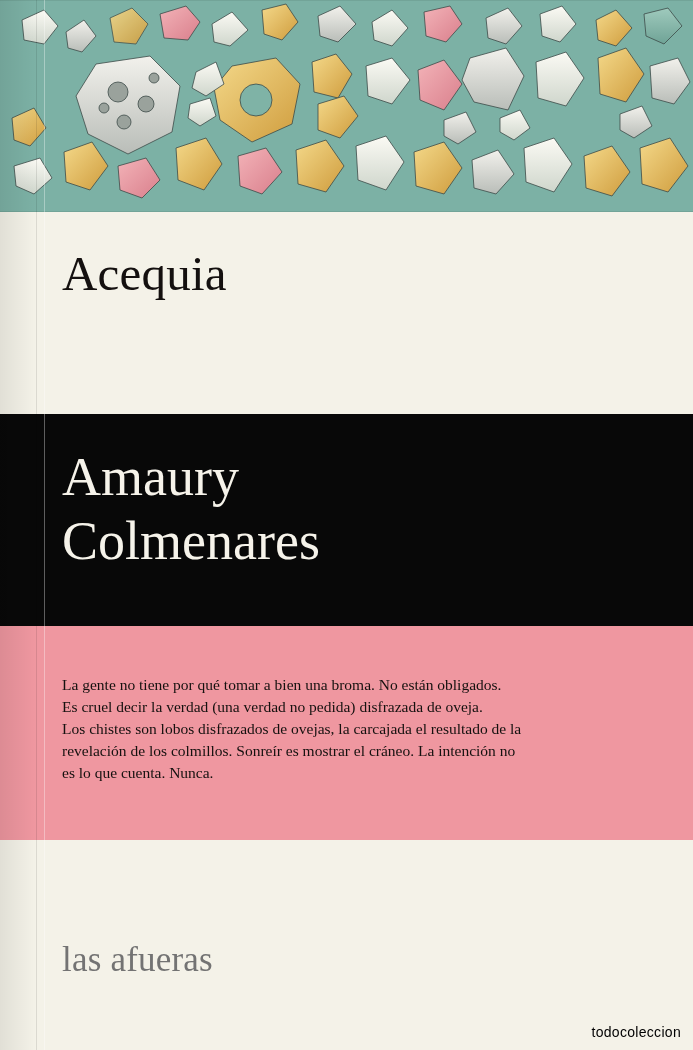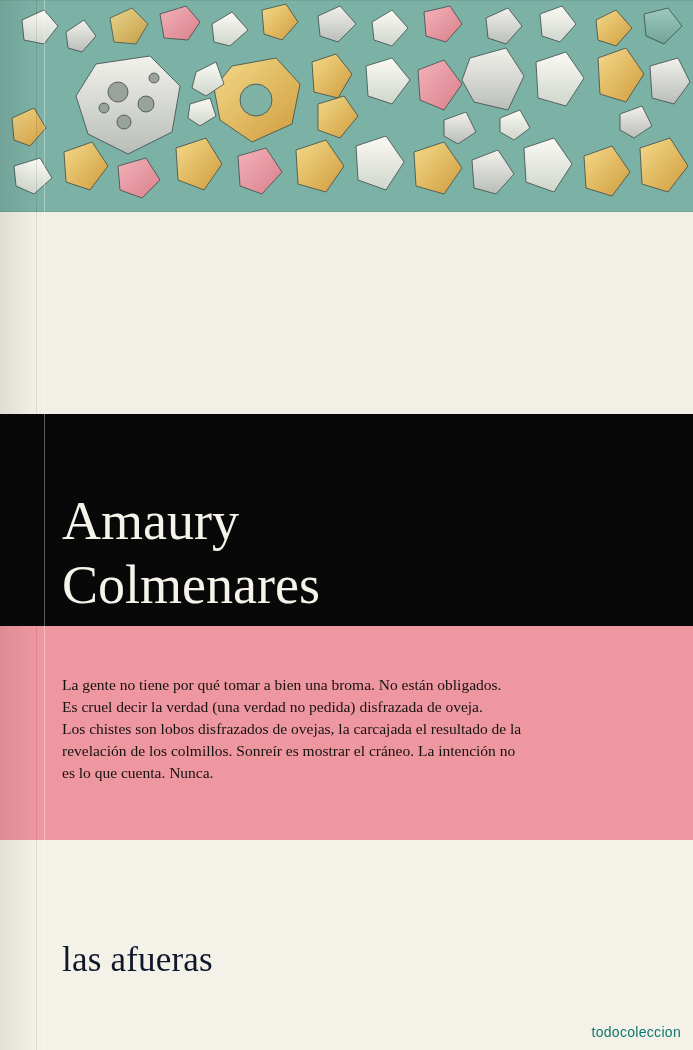--- a/index.html
+++ b/index.html
@@ -68,21 +68,20 @@
     position: absolute;
     left: 62px;
     top: 32px;
     width: 600px;
     font-family: "Liberation Serif", serif;
     font-size: 54px;
     line-height: 1.18;
     color: #f6f3ea;
     font-weight: 400;
     white-space: pre-line;
-    margin-top: 44px;
   }
 
   
   #blurb-band {
     position: absolute;
     left: 0;
     top: 626px;
     width: 693px;
     height: 258px;
     background: #ef97a0;
@@ -107,21 +106,21 @@
     width: 693px;
     height: 210px;
     background: #f4f2e8;
   }
   #publisher-name {
     position: absolute;
     left: 62px;
     top: 100px;
     font-family: "Liberation Serif", serif;
     font-size: 35px;
-    color: #0f172a;
+    color: #737373;
     font-weight: 400;
     letter-spacing: 0.2px;
   }
 
   
   .spine-line {
     position: absolute;
     top: 0;
     width: 1px;
     height: 1050px;
@@ -140,21 +139,21 @@
     pointer-events: none;
   }
 
   
   #watermark {
     position: absolute;
     right: 12px;
     bottom: 10px;
     font-family: "Liberation Sans", sans-serif;
     font-size: 14px;
-    color: #0f766e;
+    color: #000000;
     letter-spacing: 0.3px;
   }
 </style>
 </head>
 <body>
 
 <div id="cover">
 
   <div id="illustration">
     <svg width="693" height="212" viewBox="0 0 693 212" xmlns="http://www.w3.org/2000/svg" aria-hidden="true">
@@ -240,20 +239,23 @@
         <polygon points="620,114 642,106 652,126 634,138 620,130" fill="url(#gGrey)"></polygon>
       </g>
 
       <g opacity="0.12" fill="#2f4a44">
         <rect x="0" y="0" width="693" height="1"></rect>
         <rect x="0" y="211" width="693" height="1"></rect>
       </g>
     </svg>
   </div>
 
+  <div id="title-band">
+    <div id="book-title">Acequia</div>
+  </div>
 
   <div id="author-band">
     <div id="author-name">Amaury
 Colmenares</div>
   </div>
 
   <div id="blurb-band">
     <div id="blurb-text">La gente no tiene por qué tomar a bien una broma. No están obligados.
 Es cruel decir la verdad (una verdad no pedida) disfrazada de oveja.
 Los chistes son lobos disfrazados de ovejas, la carcajada el resultado de la

